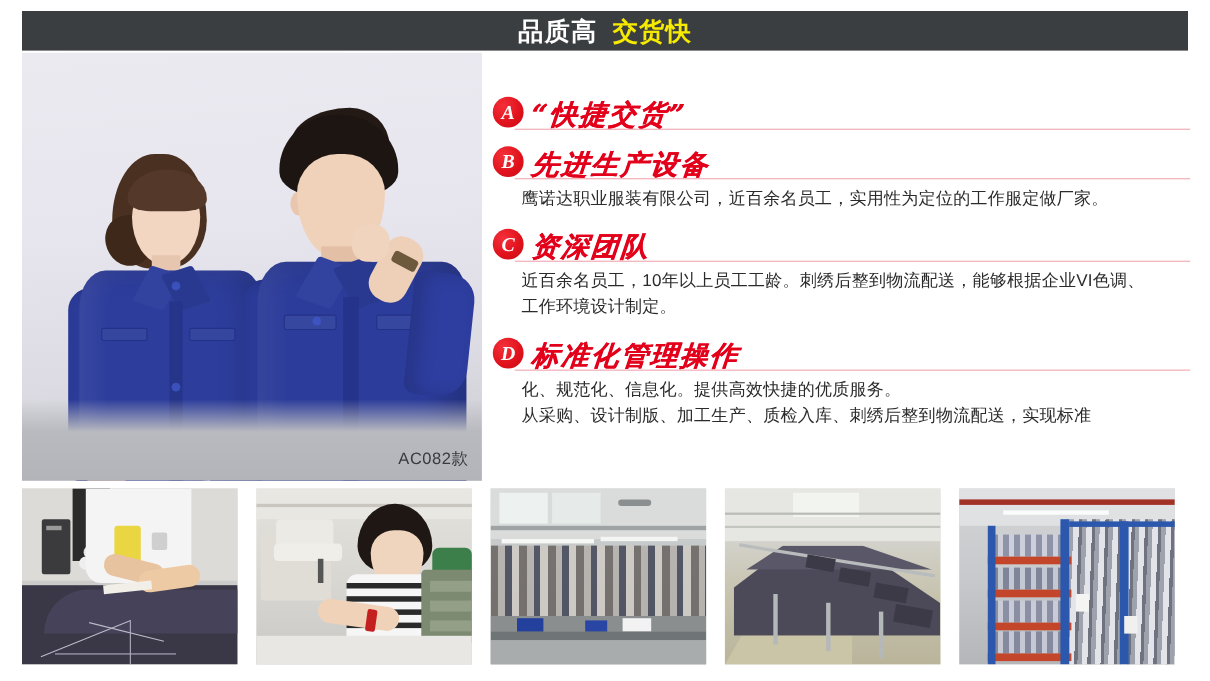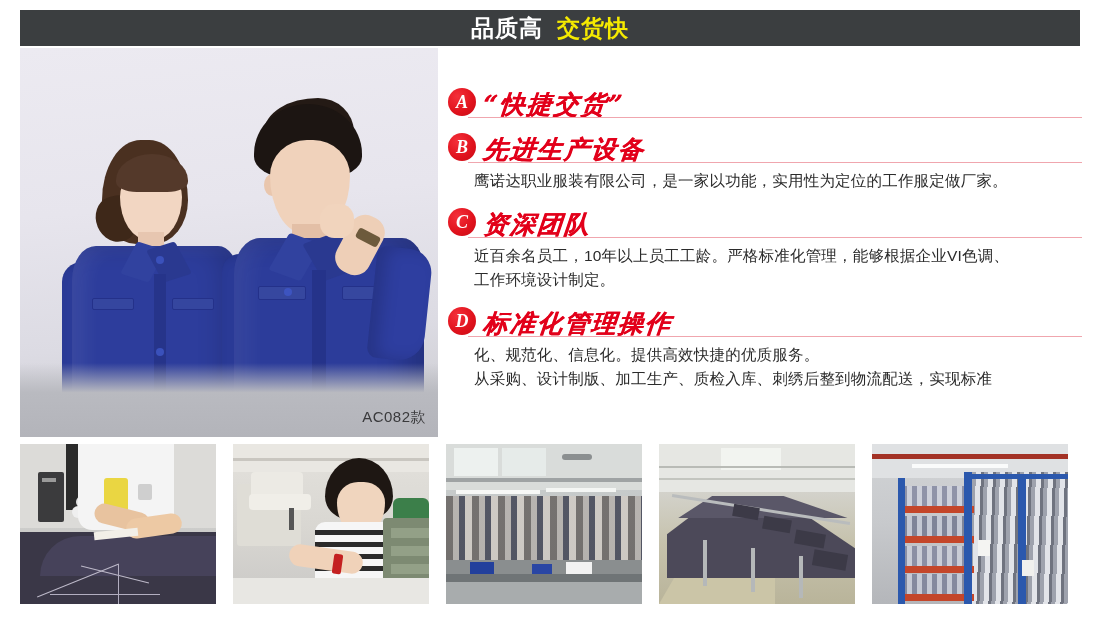--- a/index.html
+++ b/index.html
@@ -358,32 +358,32 @@
       </div>
     </div>
 
     <div class="feature">
       <div class="feature-head">
         <div class="badge">B</div>
         <div class="feature-title">先进生产设备</div>
         <div class="feature-rule"></div>
       </div>
       <div class="feature-body">
-        <p>鹰诺达职业服装有限公司，是一家以功能，实用性为定位的工作服定做厂家。</p>
+        <p>鹰诺达职业服装有限公司，近百余名员工，实用性为定位的工作服定做厂家。</p>
       </div>
     </div>
 
     <div class="feature">
       <div class="feature-head">
         <div class="badge">C</div>
         <div class="feature-title">资深团队</div>
         <div class="feature-rule"></div>
       </div>
       <div class="feature-body">
-        <p>近百余名员工，10年以上员工工龄。严格标准化管理，能够根据企业VI色调、</p>
+        <p>近百余名员工，10年以上员工工龄。刺绣后整到物流配送，能够根据企业VI色调、</p>
         <p>工作环境设计制定。</p>
       </div>
     </div>
 
     <div class="feature">
       <div class="feature-head">
         <div class="badge">D</div>
         <div class="feature-title">标准化管理操作</div>
         <div class="feature-rule"></div>
       </div>

